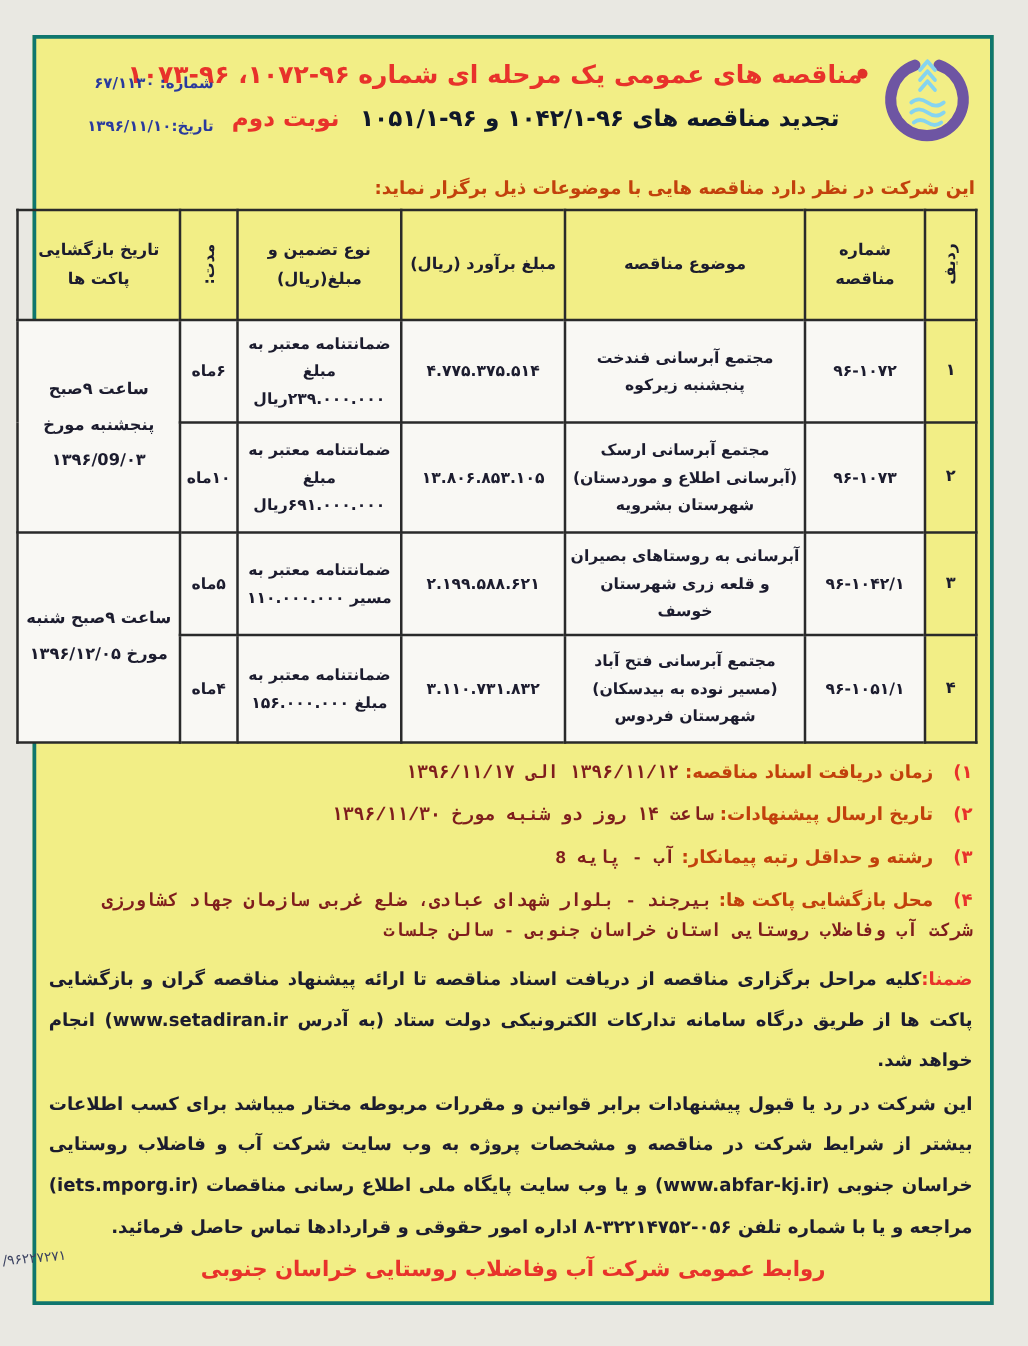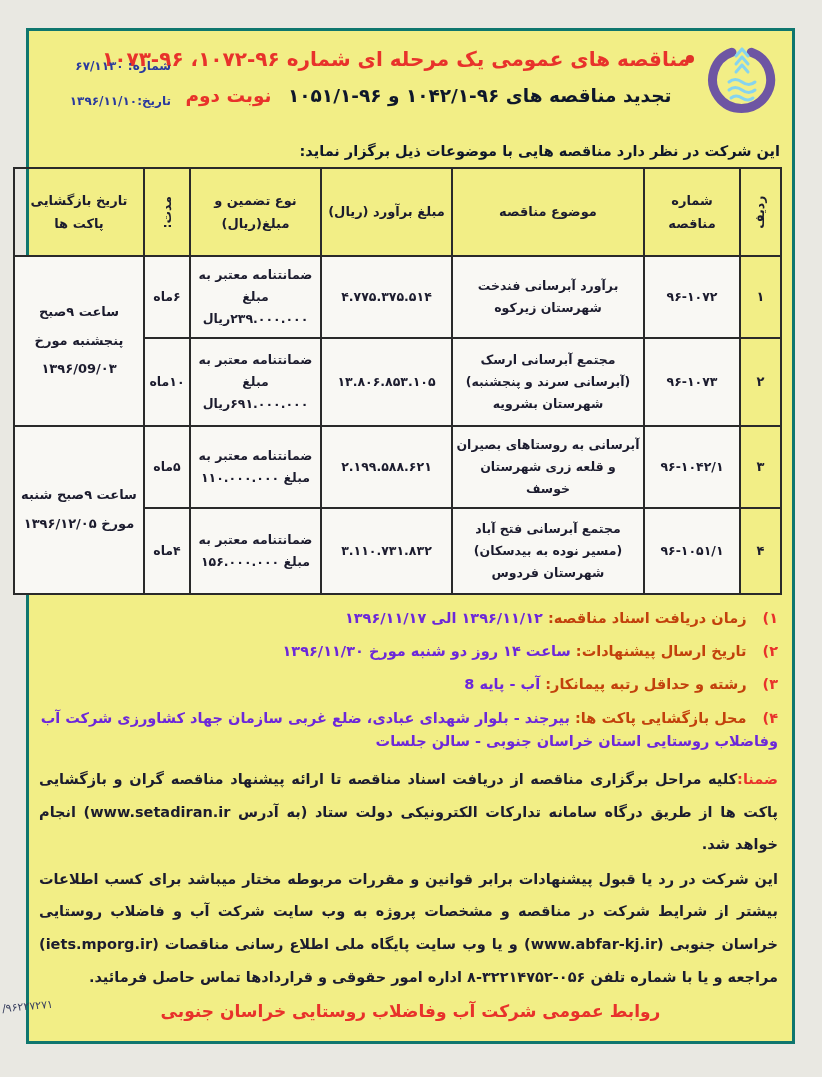--- a/index.html
+++ b/index.html
@@ -17,38 +17,38 @@
   .header{position:relative;height:102px;}
   .logo-wrap{position:absolute;right:0;top:2px;width:80px;height:80px;}
   .red-dot{position:absolute;right:88px;top:18px;width:8px;height:8px;border-radius:50%;background:#e03228;}
   .meta{position:absolute;left:2px;top:12px;width:130px;font-size:12px;color:#2a3a9e;line-height:2.9;}
   .meta div{white-space:nowrap;}
   .titles{margin:0 92px 0 128px;text-align:center;}
   .title1{color:#e8322b;font-size:20px;padding-top:10px;white-space:nowrap;}
   .title2{font-size:18.5px;margin-top:14px;white-space:nowrap;}
   .title2 .main{color:#0f172a;}
   .title2 .suffix{color:#e8322b;margin-right:10px;}
-  .intro{font-size:14.5px;color:#0f172a;text-align:right;margin:4px 2px 8px 0;}
+  .intro{font-size:14.5px;color:#c2410c;text-align:right;margin:4px 2px 8px 0;}
   
   table{width:100%;border-collapse:collapse;table-layout:fixed;}
   th,td{border:2px solid #2a2a2a;box-sizing:border-box;padding:2px 3px;
         text-align:center;vertical-align:middle;}
   th{font-size:13px;background:transparent;font-weight:bold;color:#1c1c2e;line-height:1.8;}
   tr.hdr{height:88px;}
   td{background:#f9f8f4;font-size:12.5px;line-height:1.75;font-weight:bold;color:#1c1c2e;}
   td.rowno{background:transparent;font-size:13px;}
   tr.r1{height:82px;} tr.r2{height:88px;} tr.r3{height:82px;} tr.r4{height:86px;}
   .rot{display:inline-block;transform:rotate(-90deg);white-space:nowrap;font-size:12.5px;}
   td.opening{font-size:13px;line-height:2.2;}
   
   .notes{margin:12px 4px 0 0;}
   .note{font-size:14.5px;line-height:1.6;margin-bottom:10px;}
   .note .num{color:#e8322b;display:inline-block;margin-left:16px;}
   .note .lbl{color:#c2410c;}
-  .note .txt{color:#6d28d9;}
+  .note .txt{color:#7f1d1d;font-family:Liberation Mono, monospace;}
   
   .para{font-size:14.5px;line-height:2.25;text-align:justify;margin:2px 4px 0 0;color:#1c1c2e;}
   .para .lbl{color:#e8322b;}
   .footer{font-size:17px;color:#e8322b;text-align:center;margin-top:8px;}
   
   .annotation{
     position:absolute;left:2px;top:1000px;transform:rotate(-5deg);
     font-size:11px;color:#3a4160;font-weight:normal;direction:ltr;
   }
 </style>
@@ -103,40 +103,40 @@
       <th>شماره مناقصه</th>
       <th>موضوع مناقصه</th>
       <th>مبلغ برآورد (ریال)</th>
       <th>نوع تضمین و مبلغ(ریال)</th>
       <th><span class="rot">مدت:</span></th>
       <th>تاریخ بازگشایی پاکت ها</th>
     </tr>
     <tr class="r1">
       <td class="rowno">۱</td>
       <td>۹۶-۱۰۷۲</td>
-      <td>برآورد آبرسانی فندخت شهرستان زیرکوه</td>
+      <td>مجتمع آبرسانی فندخت پنجشنبه زیرکوه</td>
       <td>۴.۷۷۵.۳۷۵.۵۱۴</td>
       <td>ضمانتنامه معتبر به مبلغ ۲۳۹.۰۰۰.۰۰۰ریال</td>
       <td>۶ماه</td>
       <td class="opening" rowspan="2">ساعت ۹صبح پنجشنبه مورخ ۱۳۹۶/09/۰۳</td>
     </tr>
     <tr class="r2">
       <td class="rowno">۲</td>
       <td>۹۶-۱۰۷۳</td>
-      <td>مجتمع آبرسانی ارسک (آبرسانی سرند و پنجشنبه) شهرستان بشرویه</td>
+      <td>مجتمع آبرسانی ارسک (آبرسانی اطلاع و موردستان) شهرستان بشرویه</td>
       <td>۱۳.۸۰۶.۸۵۳.۱۰۵</td>
       <td>ضمانتنامه معتبر به مبلغ ۶۹۱.۰۰۰.۰۰۰ریال</td>
       <td>۱۰ماه</td>
     </tr>
     <tr class="r3">
       <td class="rowno">۳</td>
       <td>۹۶-۱۰۴۲/۱</td>
       <td>آبرسانی به روستاهای بصیران و قلعه زری شهرستان خوسف</td>
       <td>۲.۱۹۹.۵۸۸.۶۲۱</td>
-      <td>ضمانتنامه معتبر به مبلغ ۱۱۰.۰۰۰.۰۰۰</td>
+      <td>ضمانتنامه معتبر به مسیر ۱۱۰.۰۰۰.۰۰۰</td>
       <td>۵ماه</td>
       <td class="opening" rowspan="2">ساعت ۹صبح شنبه مورخ ۱۳۹۶/۱۲/۰۵</td>
     </tr>
     <tr class="r4">
       <td class="rowno">۴</td>
       <td>۹۶-۱۰۵۱/۱</td>
       <td>مجتمع آبرسانی فتح آباد (مسیر نوده به بیدسکان) شهرستان فردوس</td>
       <td>۳.۱۱۰.۷۳۱.۸۳۲</td>
       <td>ضمانتنامه معتبر به مبلغ ۱۵۶.۰۰۰.۰۰۰</td>
       <td>۴ماه</td>

